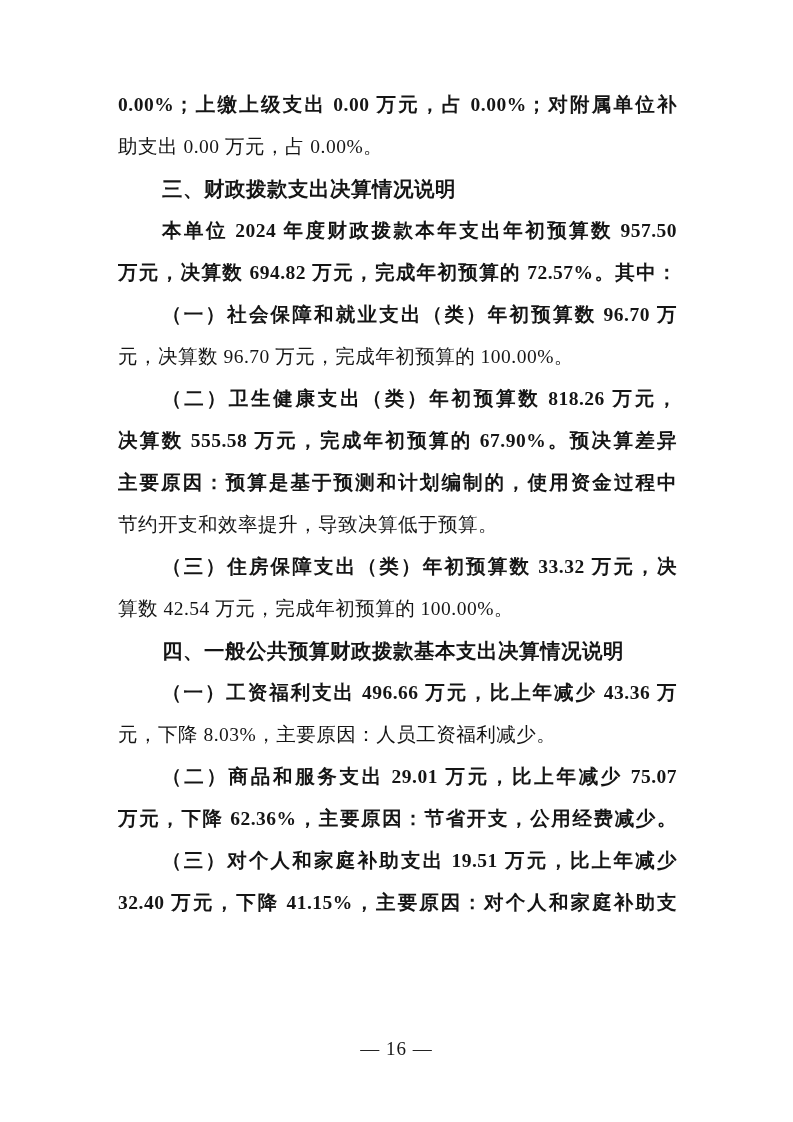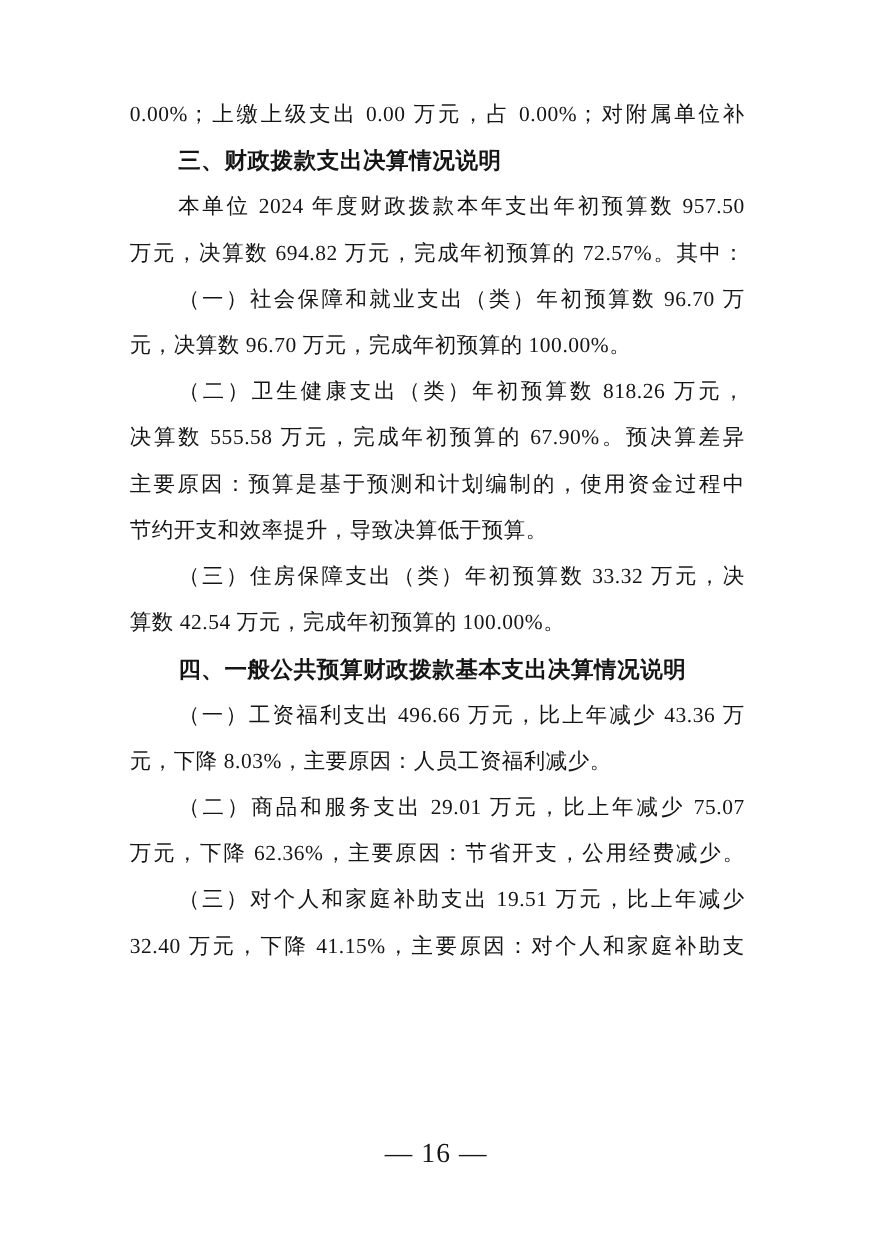--- a/index.html
+++ b/index.html
@@ -31,46 +31,48 @@
     white-space: normal;
     overflow: hidden;
     text-align: left;
   }
   .line.indent {
     padding-left: 44px;
   }
   .line.fill {
     text-align: justify;
     text-align-last: justify;
+    font-weight: bold;
   }
   .paragraph.heading .line {
     font-family: "Liberation Sans", "DejaVu Sans", sans-serif;
     font-weight: 700;
     font-size: 20.5px;
     letter-spacing: 0.5px;
   }
   .footer {
     position: absolute;
     left: 0;
     top: 1036px;
     width: 100%;
     text-align: center;
-    font-size: 25px;
+    font-size: 19px;
     line-height: 26px;
     color: #151515;
     letter-spacing: 1px;
   }
 </style>
 </head>
 <body>
 
 <div class="page">
   <div class="content">
       <div class="paragraph body">
         <div class="line fill">0.00%；上缴上级支出 0.00 万元，占 0.00%；对附属单位补</div>
+        <div class="line">助支出 0.00 万元，占 0.00%。</div>
       </div>
       <div class="paragraph heading">
         <div class="line indent">三、财政拨款支出决算情况说明</div>
       </div>
       <div class="paragraph body">
         <div class="line indent fill">本单位 2024 年度财政拨款本年支出年初预算数 957.50</div>
         <div class="line fill">万元，决算数 694.82 万元，完成年初预算的 72.57%。其中：</div>
       </div>
       <div class="paragraph body">
         <div class="line indent fill">（一）社会保障和就业支出（类）年初预算数 96.70 万</div>

